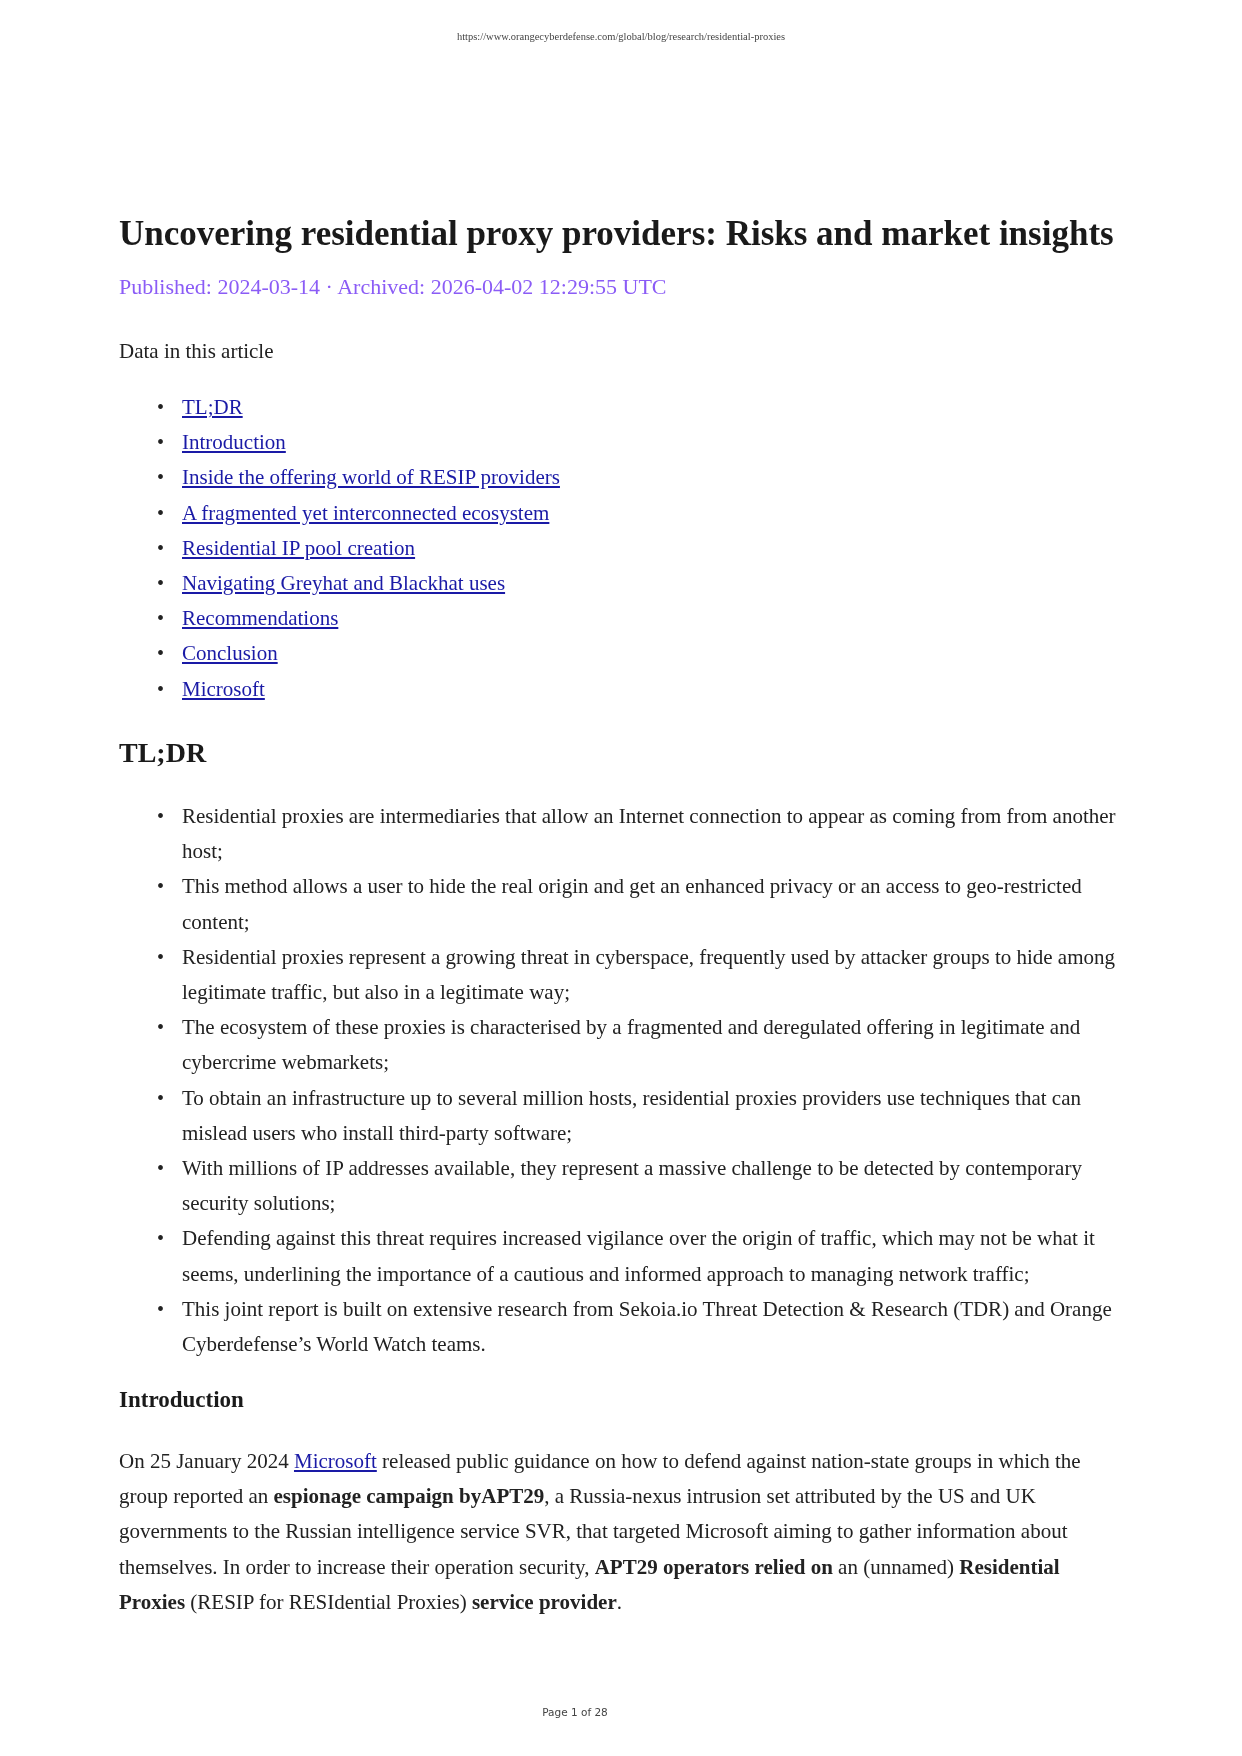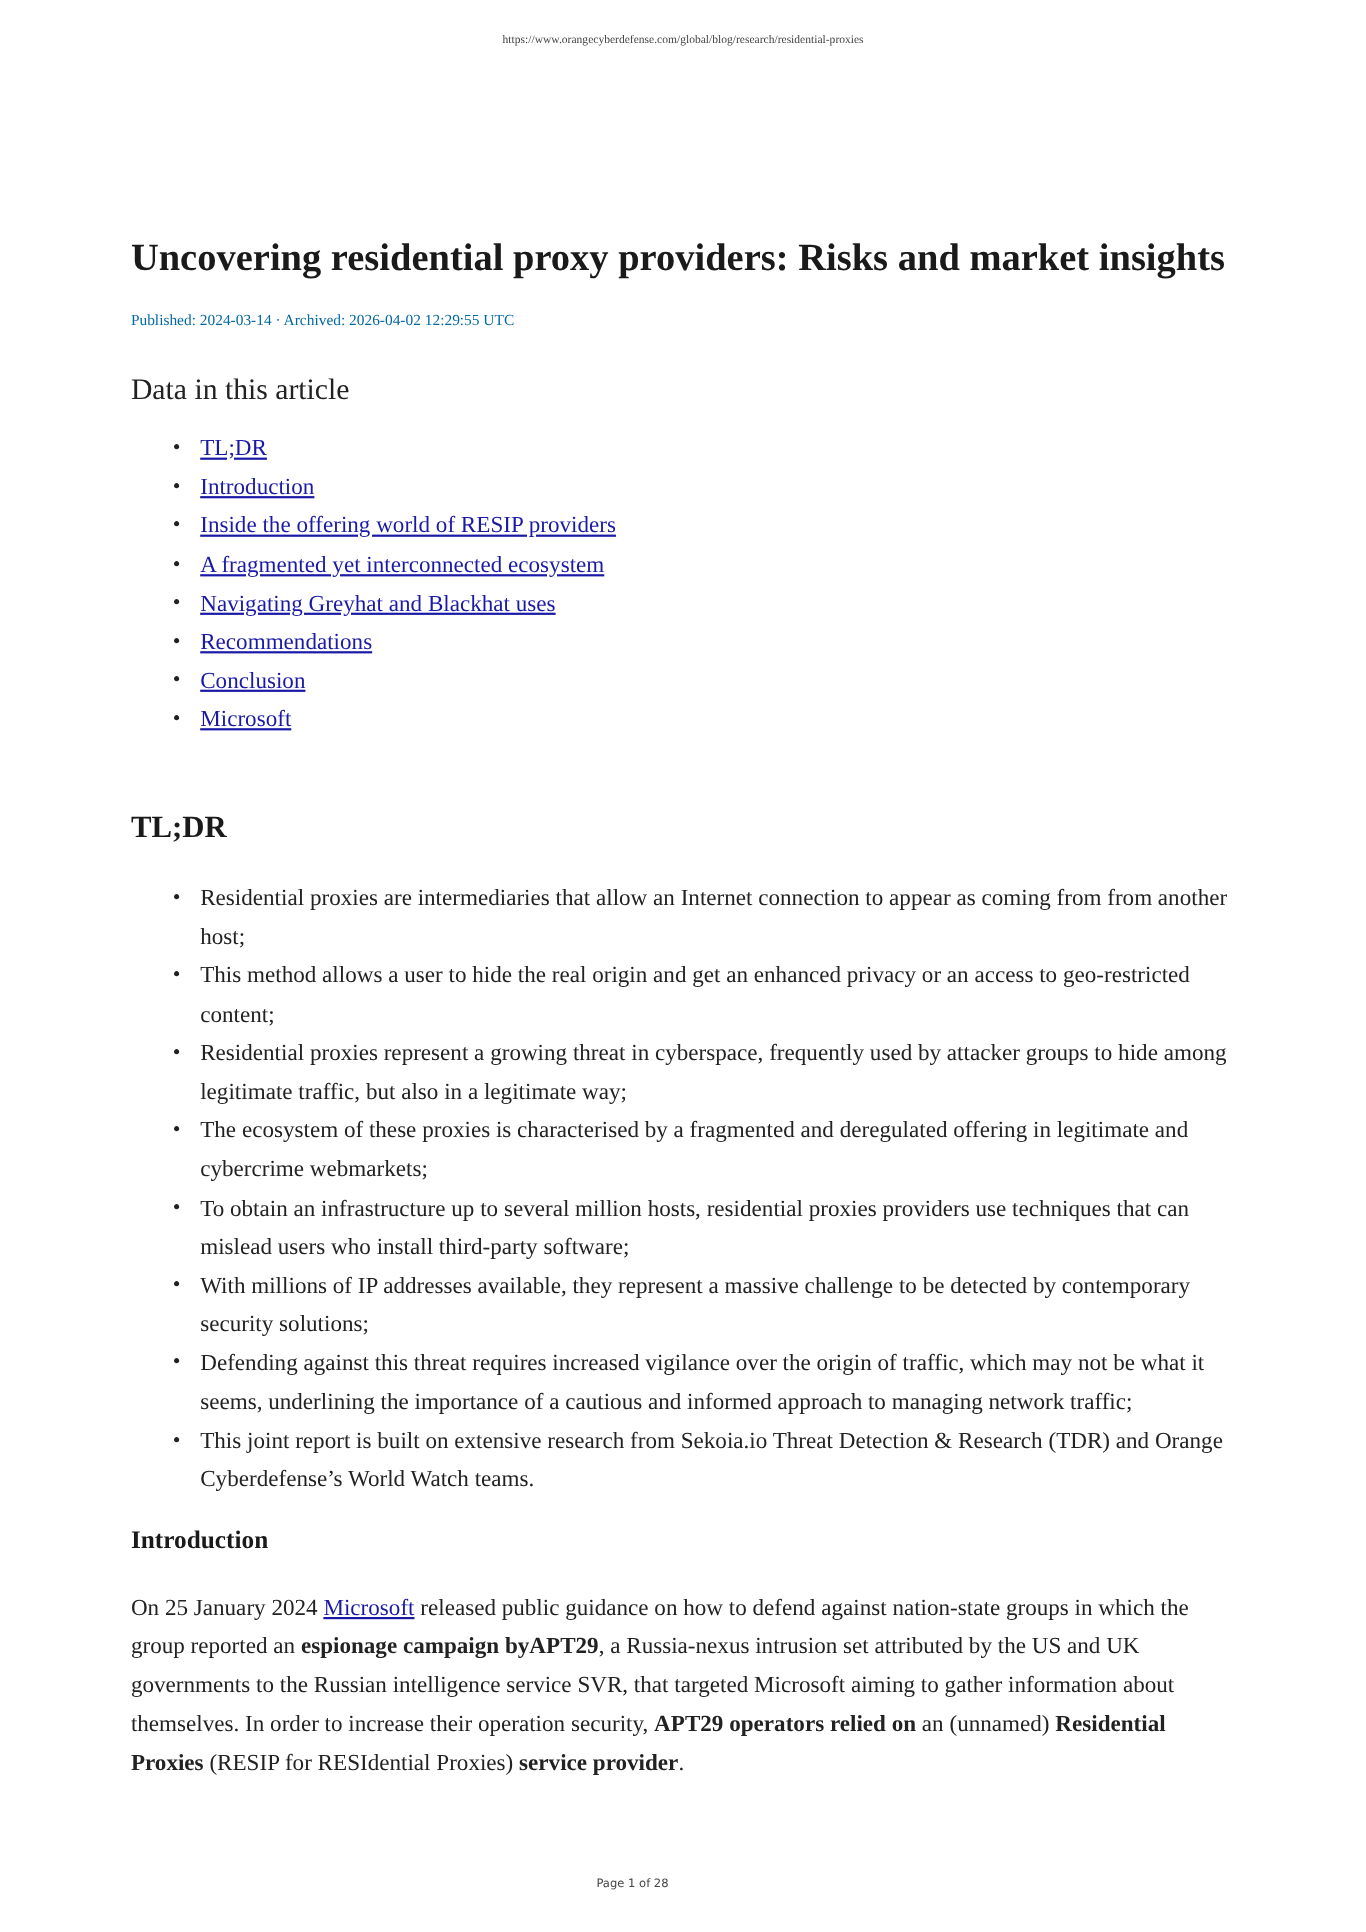--- a/index.html
+++ b/index.html
@@ -10,24 +10,24 @@
   .url-header {
     position: absolute; top: 31px; left: 0; width: 1242px; text-align: center;
     font-family: Liberation Serif, serif; font-size: 10.5px; color: #444;
   }
   .content { position: absolute; left: 119px; top: 0; width: 1010px; }
   h1 {
     position: absolute; top: 212px; left: 0; margin: 0; width: 1010px;
     font-size: 35px; font-weight: bold; color: #1a1a1a; line-height: 44px;
   }
   .meta {
-    position: absolute; top: 284px; left: 0; font-size: 14px; color: #0369a1;
+    position: absolute; top: 274px; left: 0; font-size: 22px; color: #8b5cf6;
   }
   .toc-label {
-    position: absolute; top: 339px; left: 0; font-size: 27px; color: #222;
+    position: absolute; top: 339px; left: 0; font-size: 21px; color: #222;
   }
   ul { margin: 0; padding: 0; list-style: none; }
   .toc { position: absolute; top: 392px; left: 0; }
   .toc li {
     position: relative; padding-left: 63px; height: 35.2px; line-height: 30px;
     font-size: 21px;
   }
   .toc li::before, .tldr li::before {
     content: "\2022"; position: absolute; left: 38px; top: 0; color: #222;
     font-size: 20px;
@@ -64,20 +64,21 @@
 <div class="content">
   <h1>Uncovering residential proxy providers: Risks and market insights</h1>
   <div class="meta">Published: 2024-03-14 · Archived: 2026-04-02 12:29:55 UTC</div>
   <div class="toc-label">Data in this article</div>
 
   <ul class="toc">
     <li><a href="#">TL;DR</a></li>
     <li><a href="#">Introduction</a></li>
     <li><a href="#">Inside the offering world of RESIP providers</a></li>
     <li><a href="#">A fragmented yet interconnected ecosystem</a></li>
+    <li><a href="#">Residential IP pool creation</a></li>
     <li><a href="#">Navigating Greyhat and Blackhat uses</a></li>
     <li><a href="#">Recommendations</a></li>
     <li><a href="#">Conclusion</a></li>
     <li><a href="#">Microsoft</a></li>
   </ul>
 
   <h2>TL;DR</h2>
 
   <ul class="tldr">
     <li>Residential proxies are intermediaries that allow an Internet connection to appear as coming from from another host;</li>

